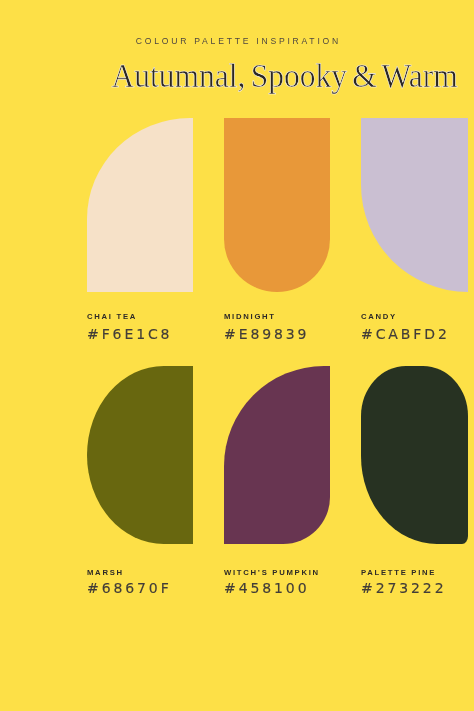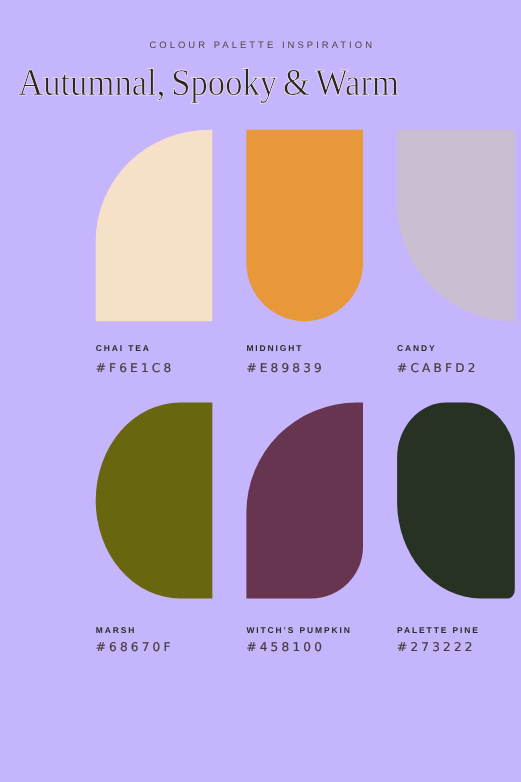--- a/index.html
+++ b/index.html
@@ -9,21 +9,21 @@
     height: 711px;
     overflow: hidden;
     background: #fdf8f5;
     font-family: "Liberation Sans", sans-serif;
     -webkit-font-smoothing: antialiased;
   }
   .poster {
     position: relative;
     width: 474px;
     height: 711px;
-    background: #c4b5fd;
+    background: #fde047;
     box-sizing: border-box;
     overflow: hidden;
   }
 
   
   .eyebrow {
     position: absolute;
     left: 0;
     top: 36.6px;
     width: 474px;
@@ -35,21 +35,21 @@
     text-indent: 2.76px;
     line-height: 9px;
     color: #4e4741;
     white-space: nowrap;
   }
   .title {
     position: absolute;
     left: 0;
     top: 55.2px;
     width: 474px;
-    text-align: left;
+    text-align: right;
     font-family: "Liberation Serif", serif;
     font-weight: 400;
     font-size: 34.5px;
     line-height: 40px;
     letter-spacing: 0;
     color: #2b2723;
     white-space: nowrap;
   }
   .title > span {
     display: inline-block;
@@ -88,21 +88,21 @@
     font-weight: 700;
     letter-spacing: 1.72px;
     line-height: 8px;
     color: #2e2a26;
     white-space: nowrap;
   }
   .hex {
     position: absolute;
     left: 0;
     font-family: "DejaVu Sans", sans-serif;
-    font-size: 11px;
+    font-size: 14px;
     font-weight: 400;
     letter-spacing: 2.9px;
     line-height: 9px;
     color: #423d38;
     -webkit-text-stroke: 0.16px #423d38;
     white-space: nowrap;
   }
   .cell.r0 .name { top: 195.2px; }
   .cell.r0 .hex  { top: 212.5px; }
   .cell.r1 .name { top: 203.2px; text-align: right; }

